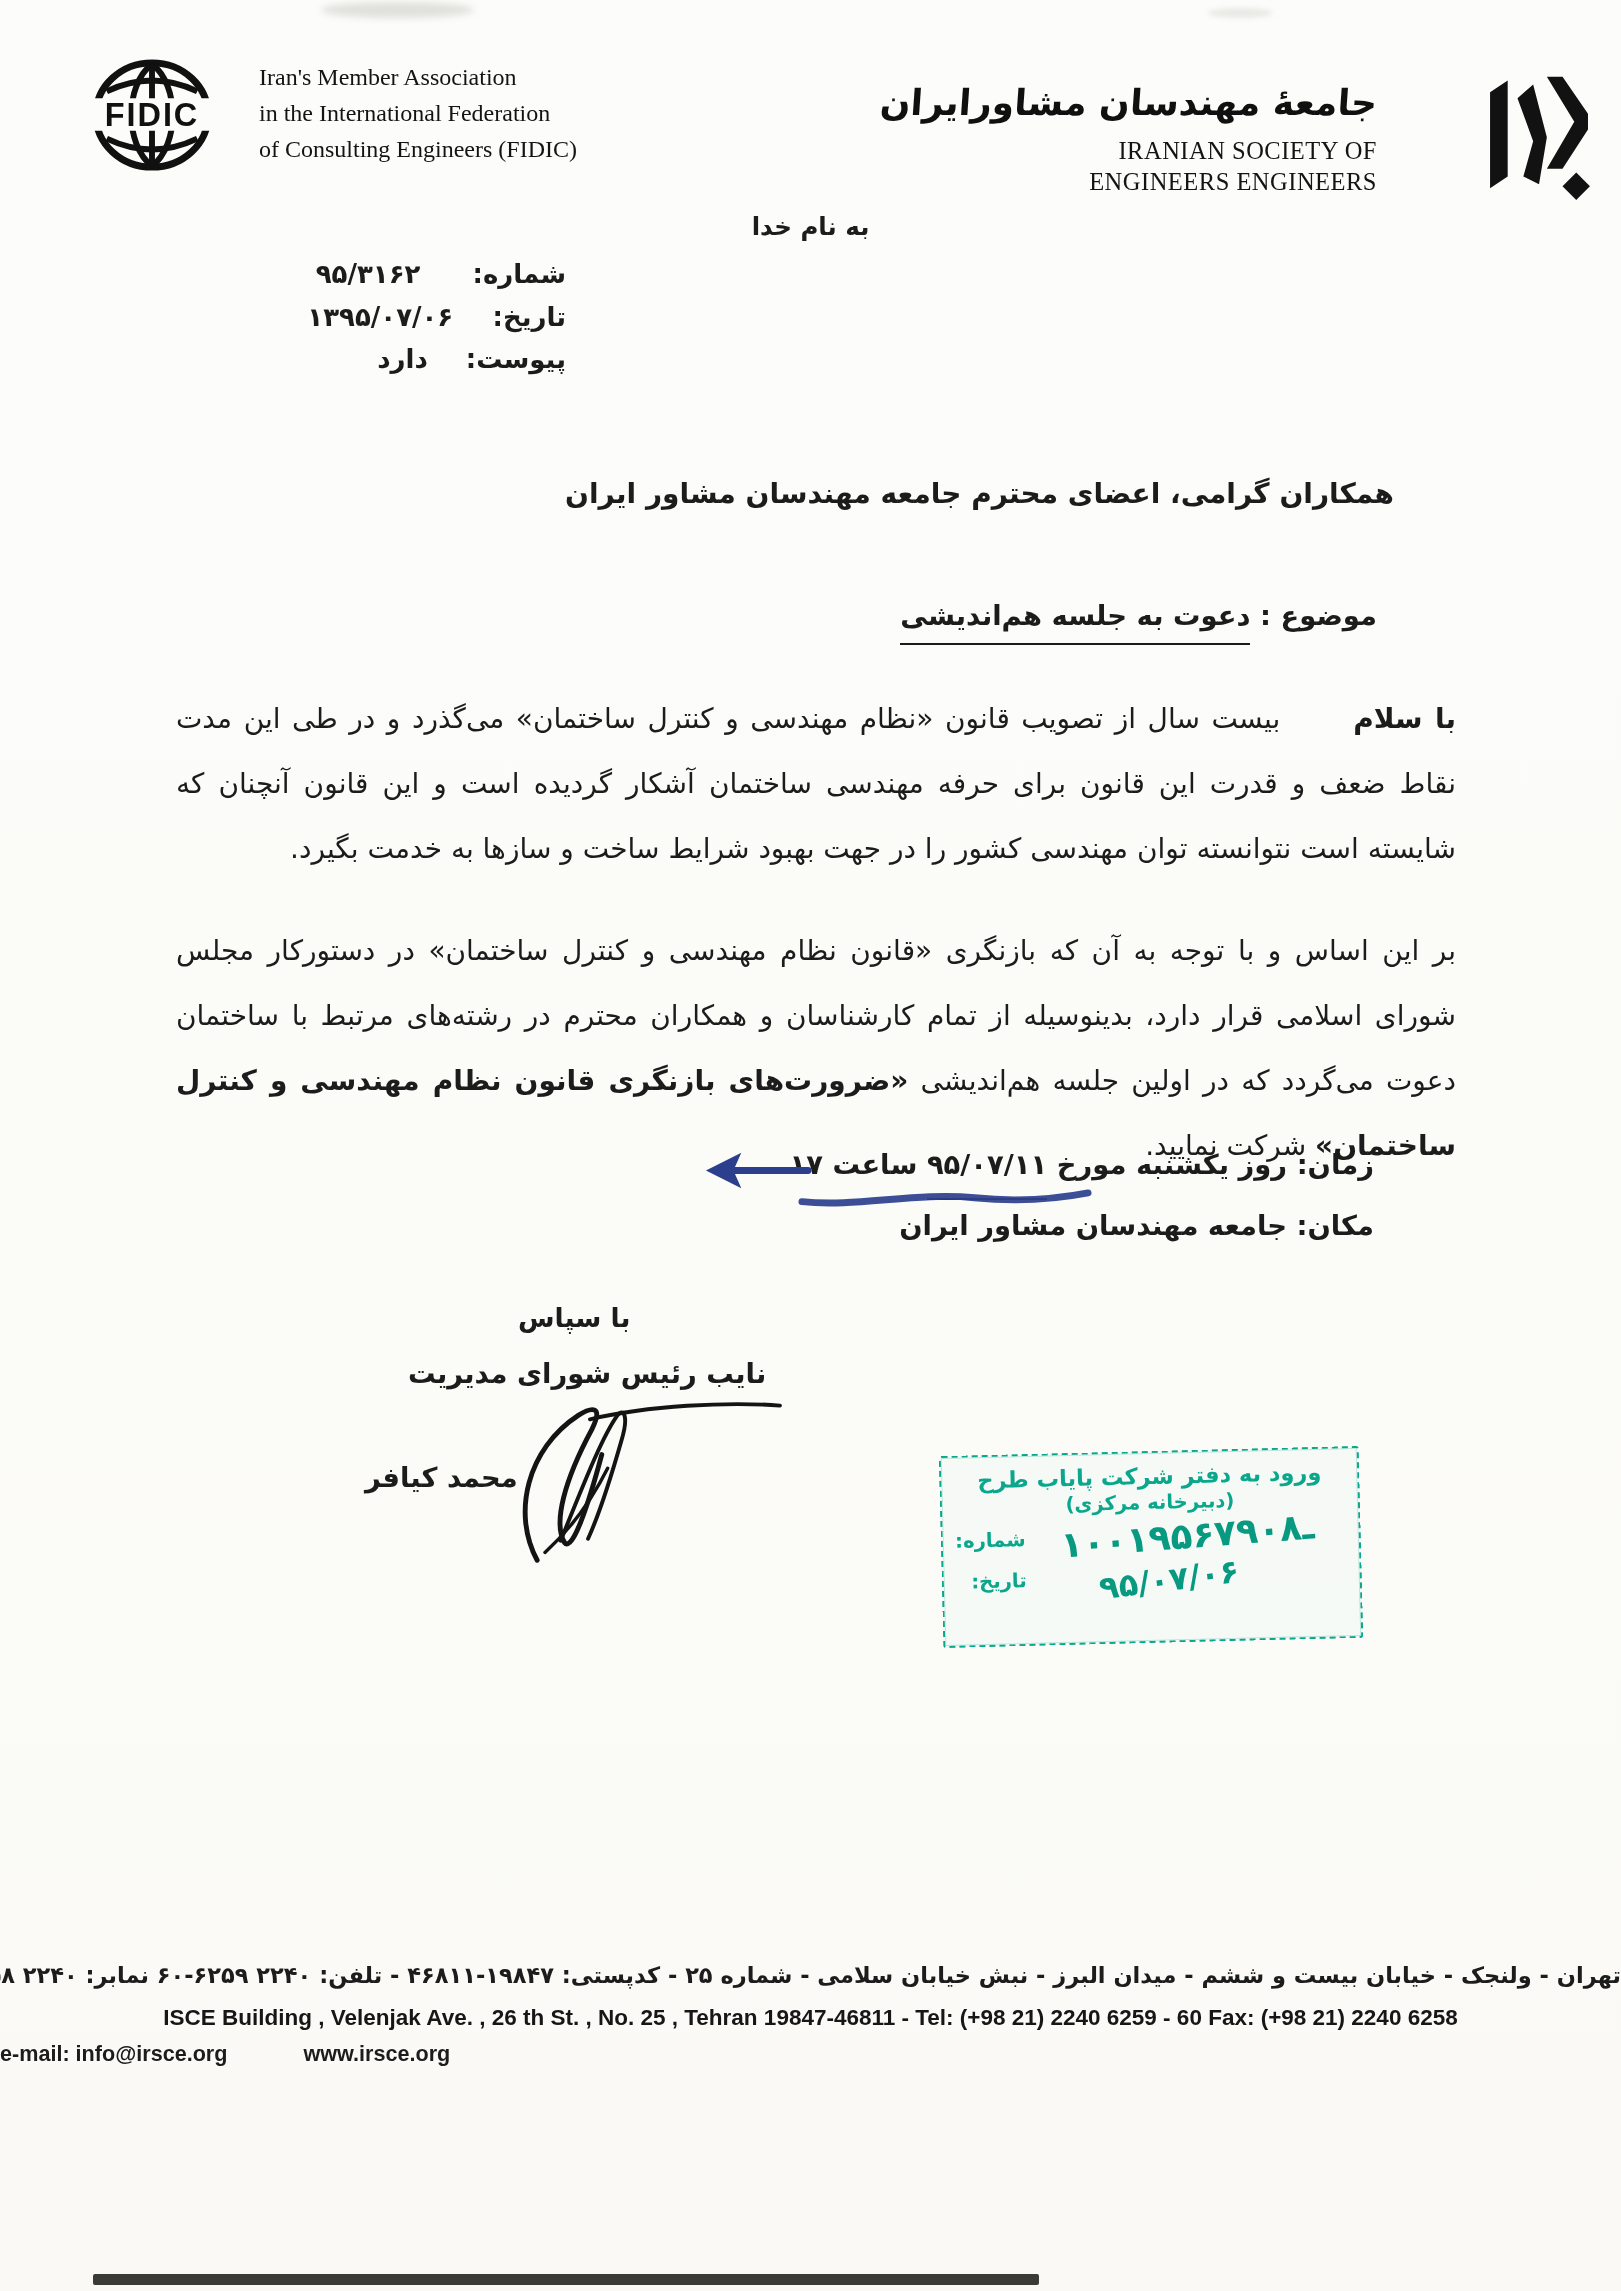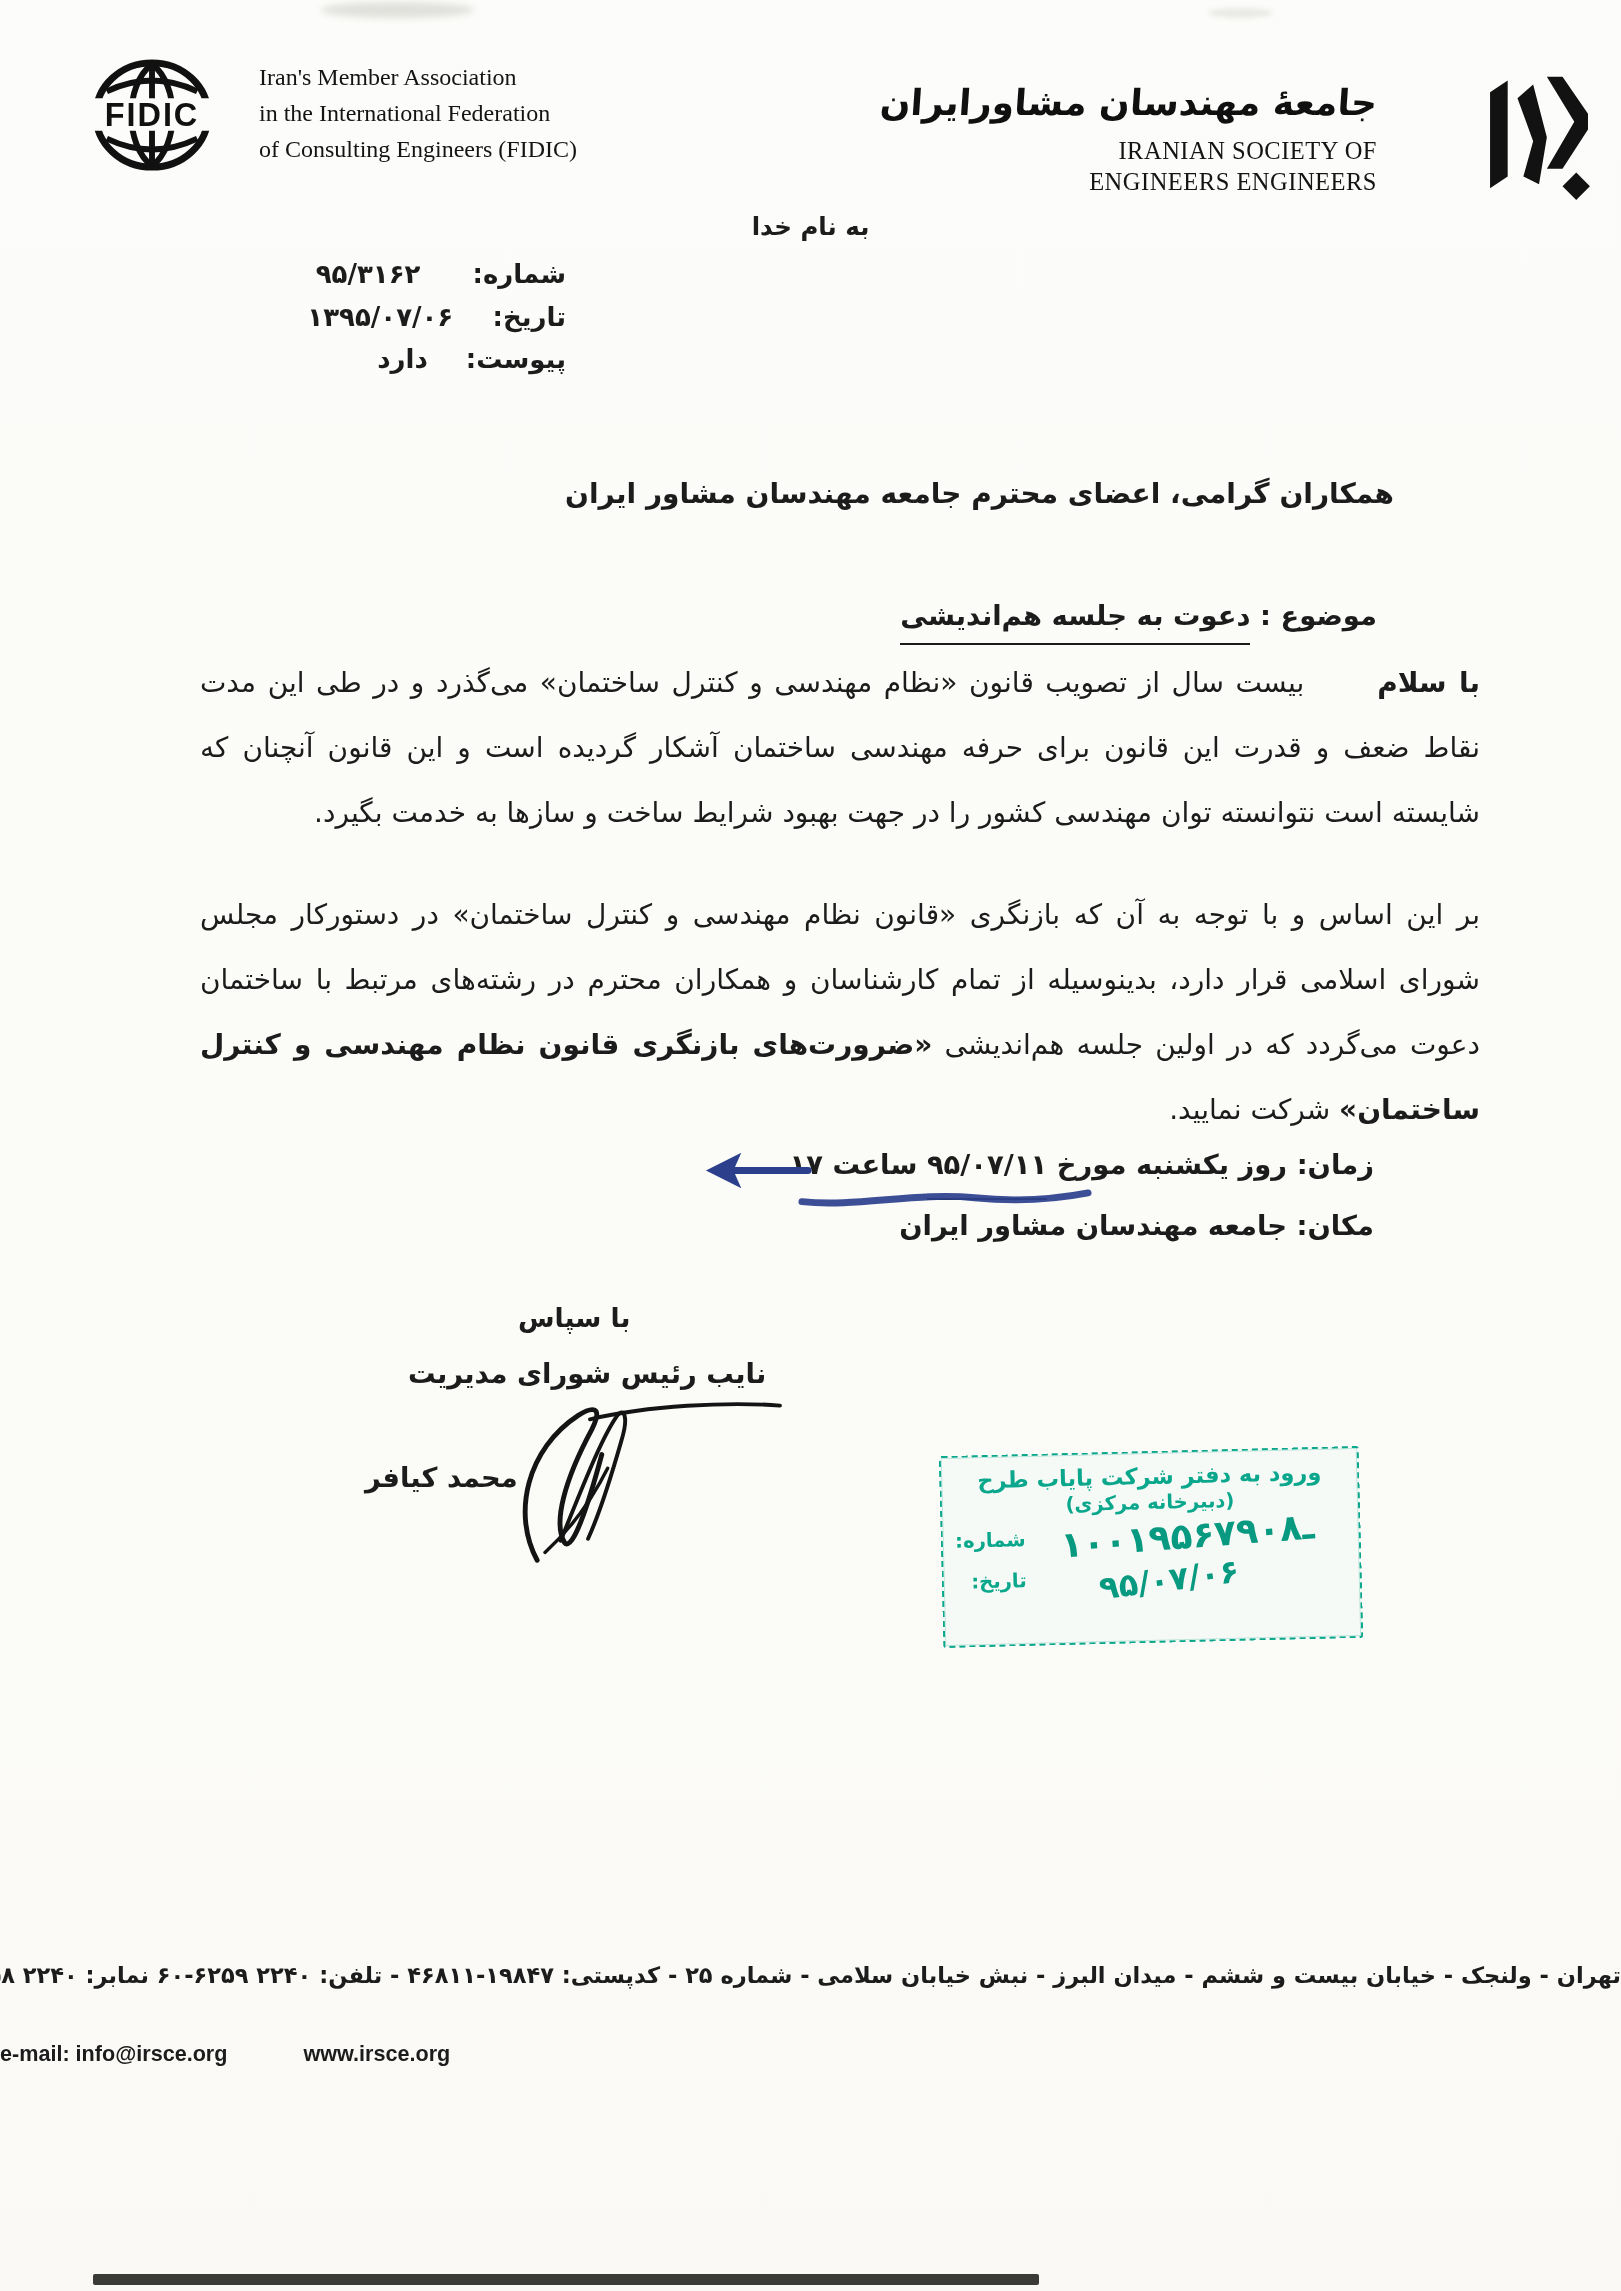--- a/index.html
+++ b/index.html
@@ -30,21 +30,21 @@
   .meta-label{display:inline-block;min-width:90px;}
   .meta-value{margin-left:5.9px;margin-right:13.7px;display:inline-block;}
   .meta-value.num{margin-right:43px;}
   .meta-value.att{margin-right:29px;}
 
   .salutation{right:227px;top:477px;font-size:28px;font-weight:bold;white-space:nowrap;}
 
   .subject{right:244px;top:600px;font-size:27.4px;font-weight:bold;white-space:nowrap;}
   .subject .subject-value{border-bottom:2.9px solid #1a1a1a;padding-bottom:12px;text-align:center;}
 
-  .body-block{left:176px;top:650px;width:1280px;font-size:28px;line-height:65px;text-align:justify;text-align-last:right;margin-left:24px;}
+  .body-block{left:176px;top:686px;width:1280px;font-size:28px;line-height:65px;text-align:justify;text-align-last:right;}
   .para{margin:0;}
   .para + .para{margin-top:37px;}
   .gap{display:inline-block;width:73px;}
 
   .sched-time{right:247px;top:1149px;font-size:27.4px;font-weight:bold;white-space:nowrap;}
   .sched-time .udate{border-bottom:2px solid #2a2a2a;padding-bottom:18px;}
   .sched-place{right:247px;top:1210px;font-size:27.4px;font-weight:bold;white-space:nowrap;}
 
   .closing{left:518px;top:1302px;font-size:26.5px;font-weight:bold;}
   .sig-title{left:408px;top:1358px;font-size:27.4px;font-weight:bold;white-space:nowrap;}
@@ -192,19 +192,20 @@
       <span class="stamp-label">شماره:</span>
       <span class="stamp-hand stamp-number">۱۰۰۱۹۵ـ۶۷۹۰۸</span>
     </div>
     <div class="stamp-row">
       <span class="stamp-label">تاریخ:</span>
       <span class="stamp-hand stamp-date">۹۵/۰۷/۰۶</span>
     </div>
   </div>
 
   <div class="abs footer-fa fa">تهران - ولنجک - خیابان بیست و ششم - میدان البرز - نبش خیابان سلامی - شماره ۲۵ - کدپستی: ۱۹۸۴۷-۴۶۸۱۱ - تلفن: ۲۲۴۰ ۶۲۵۹-۶۰    نمابر: ۲۲۴۰ ۶۲۵۸</div>
+  <div class="abs footer-en">ISCE Building , Velenjak Ave. , 26 th St. , No. 25 , Tehran 19847-46811 - Tel: (+98 21) 2240 6259 - 60    Fax: (+98 21) 2240 6258</div>
   <div class="abs footer-email">
     <span>e-mail: info@irsce.org</span>
     <span>www.irsce.org</span>
   </div>
 
 </div>
 
 
 </body></html>

